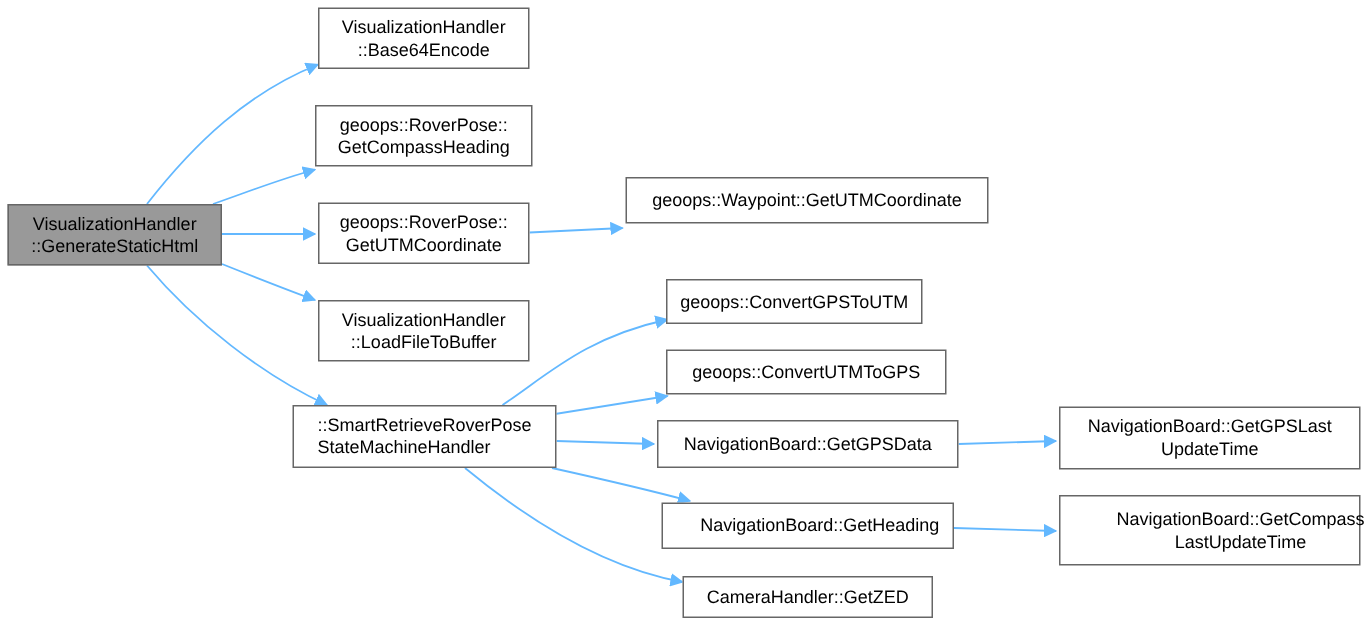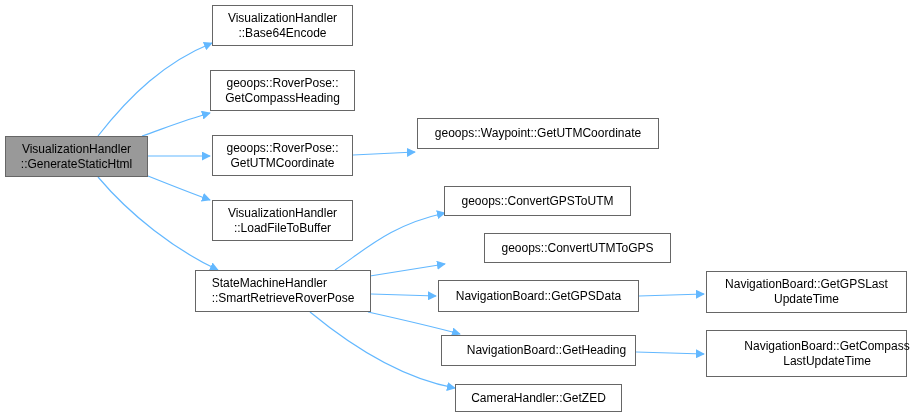--- a/index.html
+++ b/index.html
@@ -48,29 +48,29 @@
 <div class="node" style="left:210px;top:70px;width:145px;height:41px;">
   <div><span>geoops::RoverPose::</span><span>GetCompassHeading</span></div>
 </div>
 <div class="node" style="left:212px;top:135px;width:141px;height:41px;">
   <div><span>geoops::RoverPose::</span><span>GetUTMCoordinate</span></div>
 </div>
 <div class="node" style="left:212px;top:200px;width:141px;height:41px;">
   <div><span>VisualizationHandler</span><span>::LoadFileToBuffer</span></div>
 </div>
 <div class="node" style="left:195px;top:270px;width:176px;height:42px;">
-  <div><span style="text-align:left">StateMachineHandler</span><span style="text-align:left">::SmartRetrieveRoverPose</span></div>
+  <div><span style="text-align:left">::SmartRetrieveRoverPose</span><span style="text-align:left">StateMachineHandler</span></div>
 </div>
 <div class="node" style="left:417px;top:118px;width:242px;height:31px;">
   <span>geoops::Waypoint::GetUTMCoordinate</span>
 </div>
-<div class="node" style="left:444px;top:186px;width:187px;height:30px;">
+<div class="node" style="left:444px;top:186px;width:171px;height:30px;">
   <span>geoops::ConvertGPSToUTM</span>
 </div>
-<div class="node" style="left:444px;top:233px;width:187px;height:30px;margin-left:40px;">
+<div class="node" style="left:444px;top:233px;width:187px;height:30px;">
   <span>geoops::ConvertUTMToGPS</span>
 </div>
 <div class="node" style="left:438px;top:280px;width:201px;height:32px;">
   <span>NavigationBoard::GetGPSData</span>
 </div>
 <div class="node" style="left:441px;top:335px;width:195px;height:31px;padding-left:16px;">
   <span>NavigationBoard::GetHeading</span>
 </div>
 <div class="node" style="left:455px;top:384px;width:167px;height:28px;">
   <span>CameraHandler::GetZED</span>

